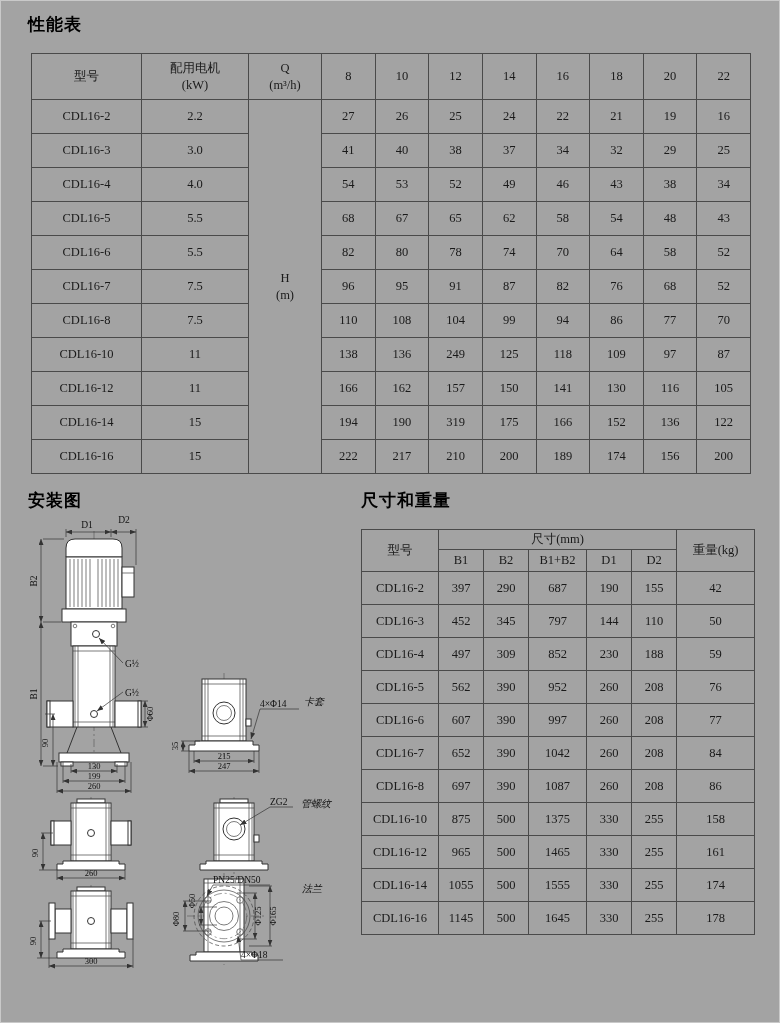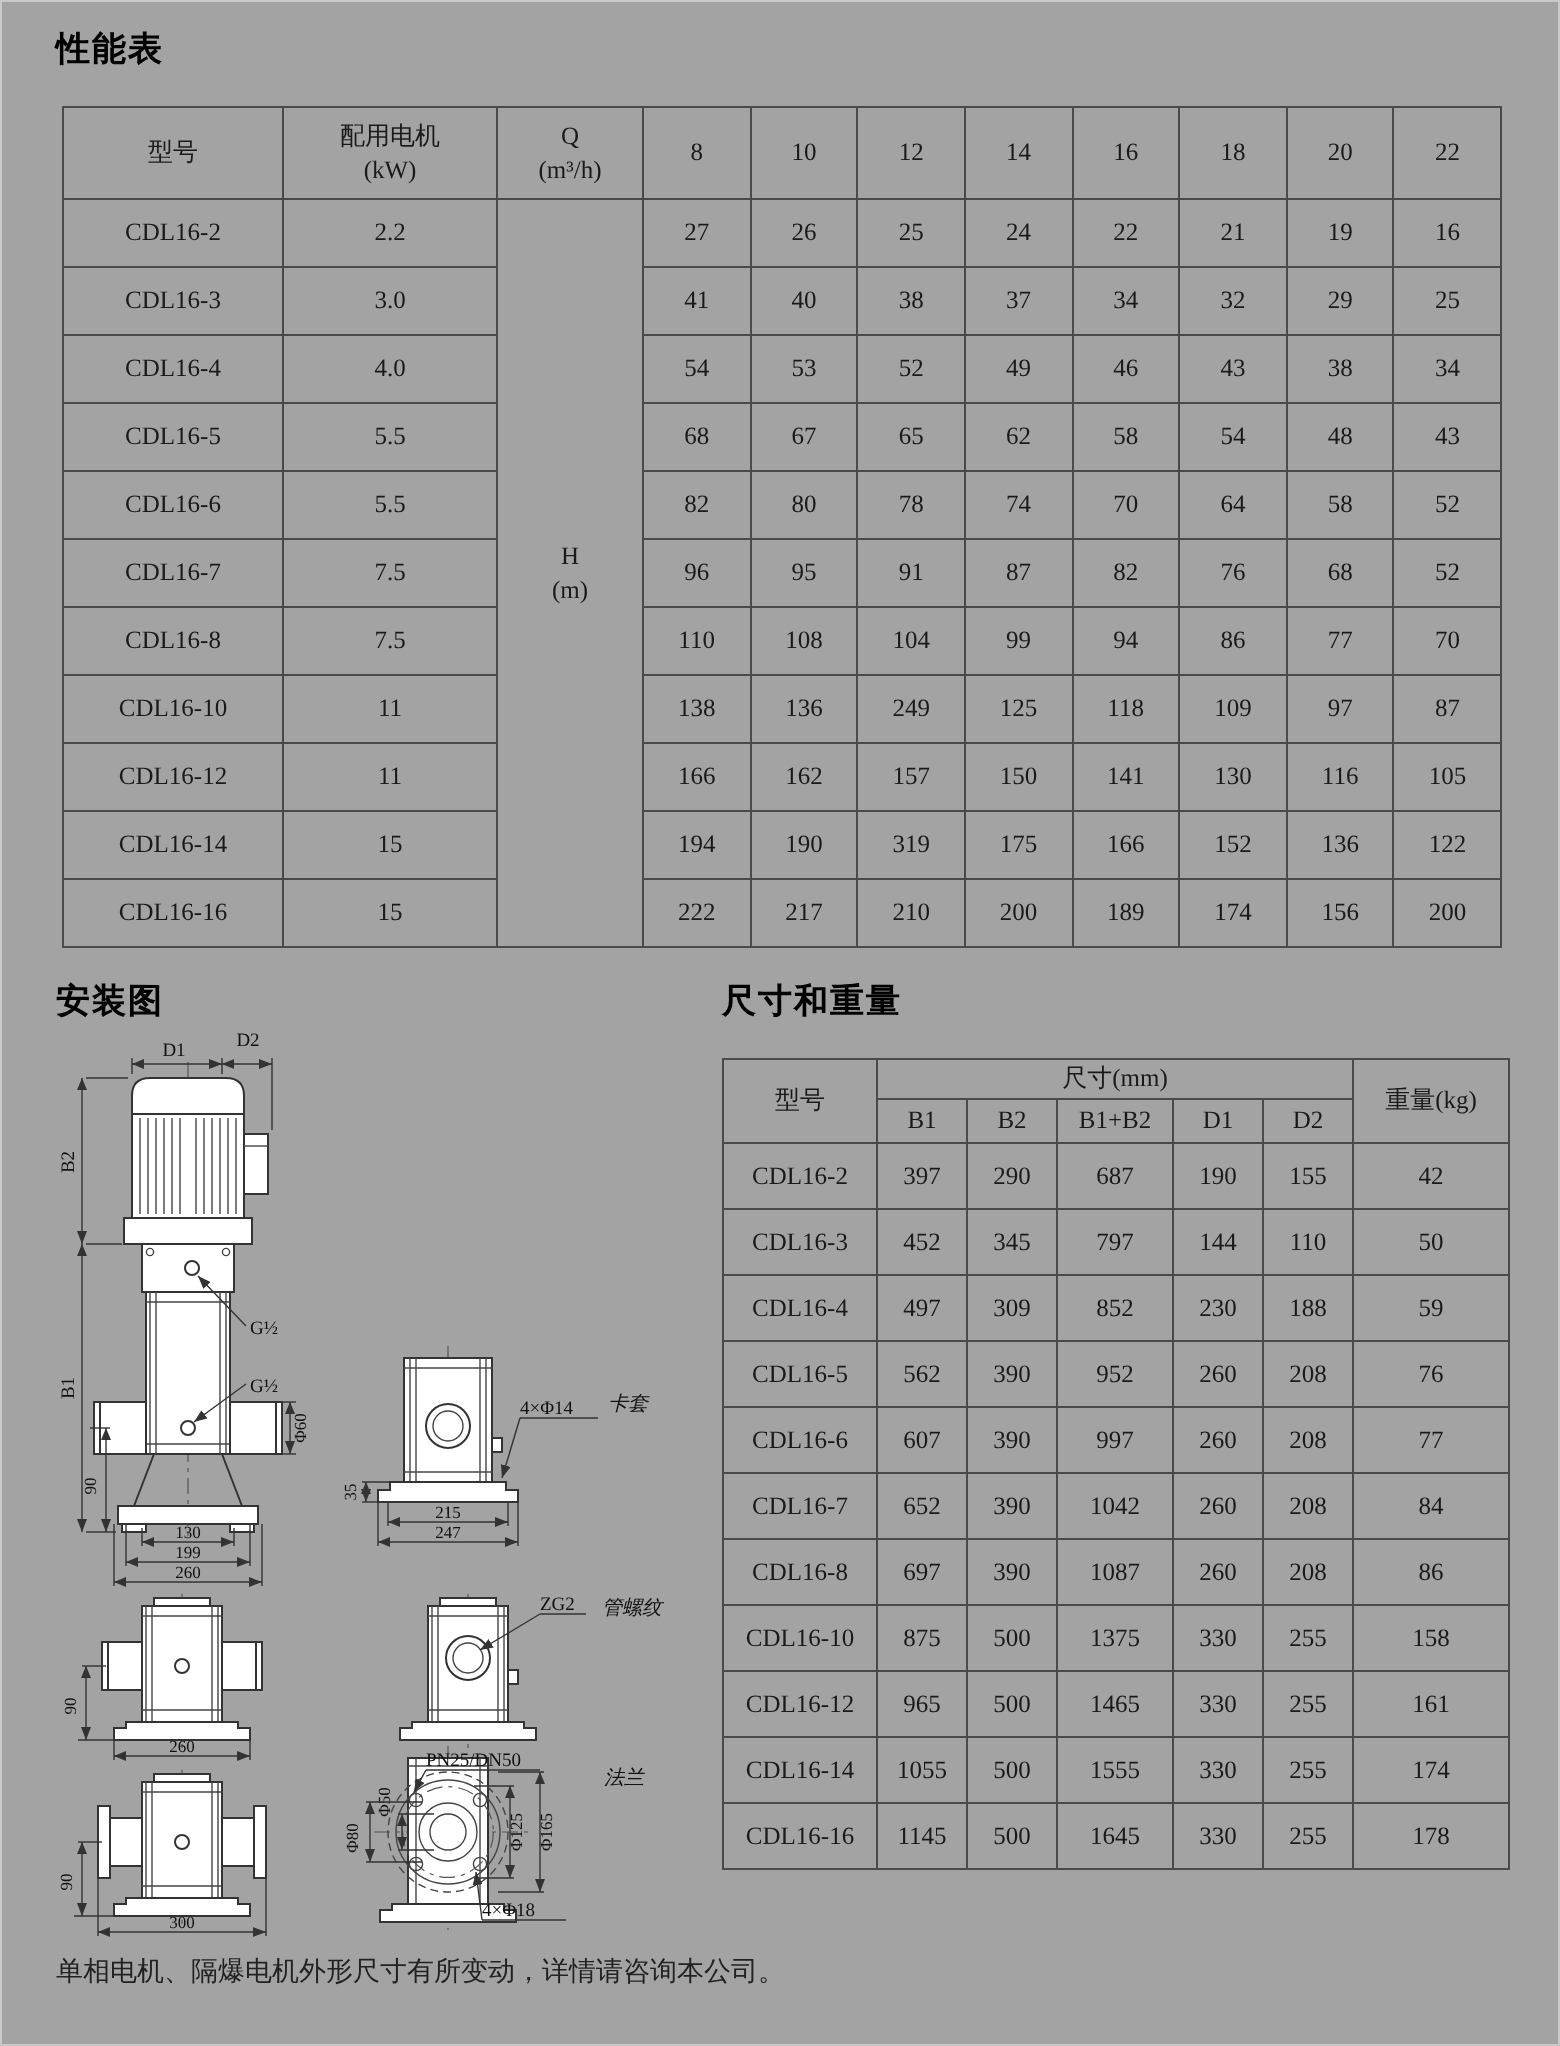--- a/index.html
+++ b/index.html
@@ -572,15 +572,14 @@
           <td>1145</td>
           <td>500</td>
           <td>1645</td>
           <td>330</td>
           <td>255</td>
           <td>178</td>
         </tr>
       </tbody>
   </table>
 
-  <p class="footer">单相电机、隔爆电机外形尺寸有所变动，详情请咨询本公司。</p>
 
 </div>
 
 </body></html>

